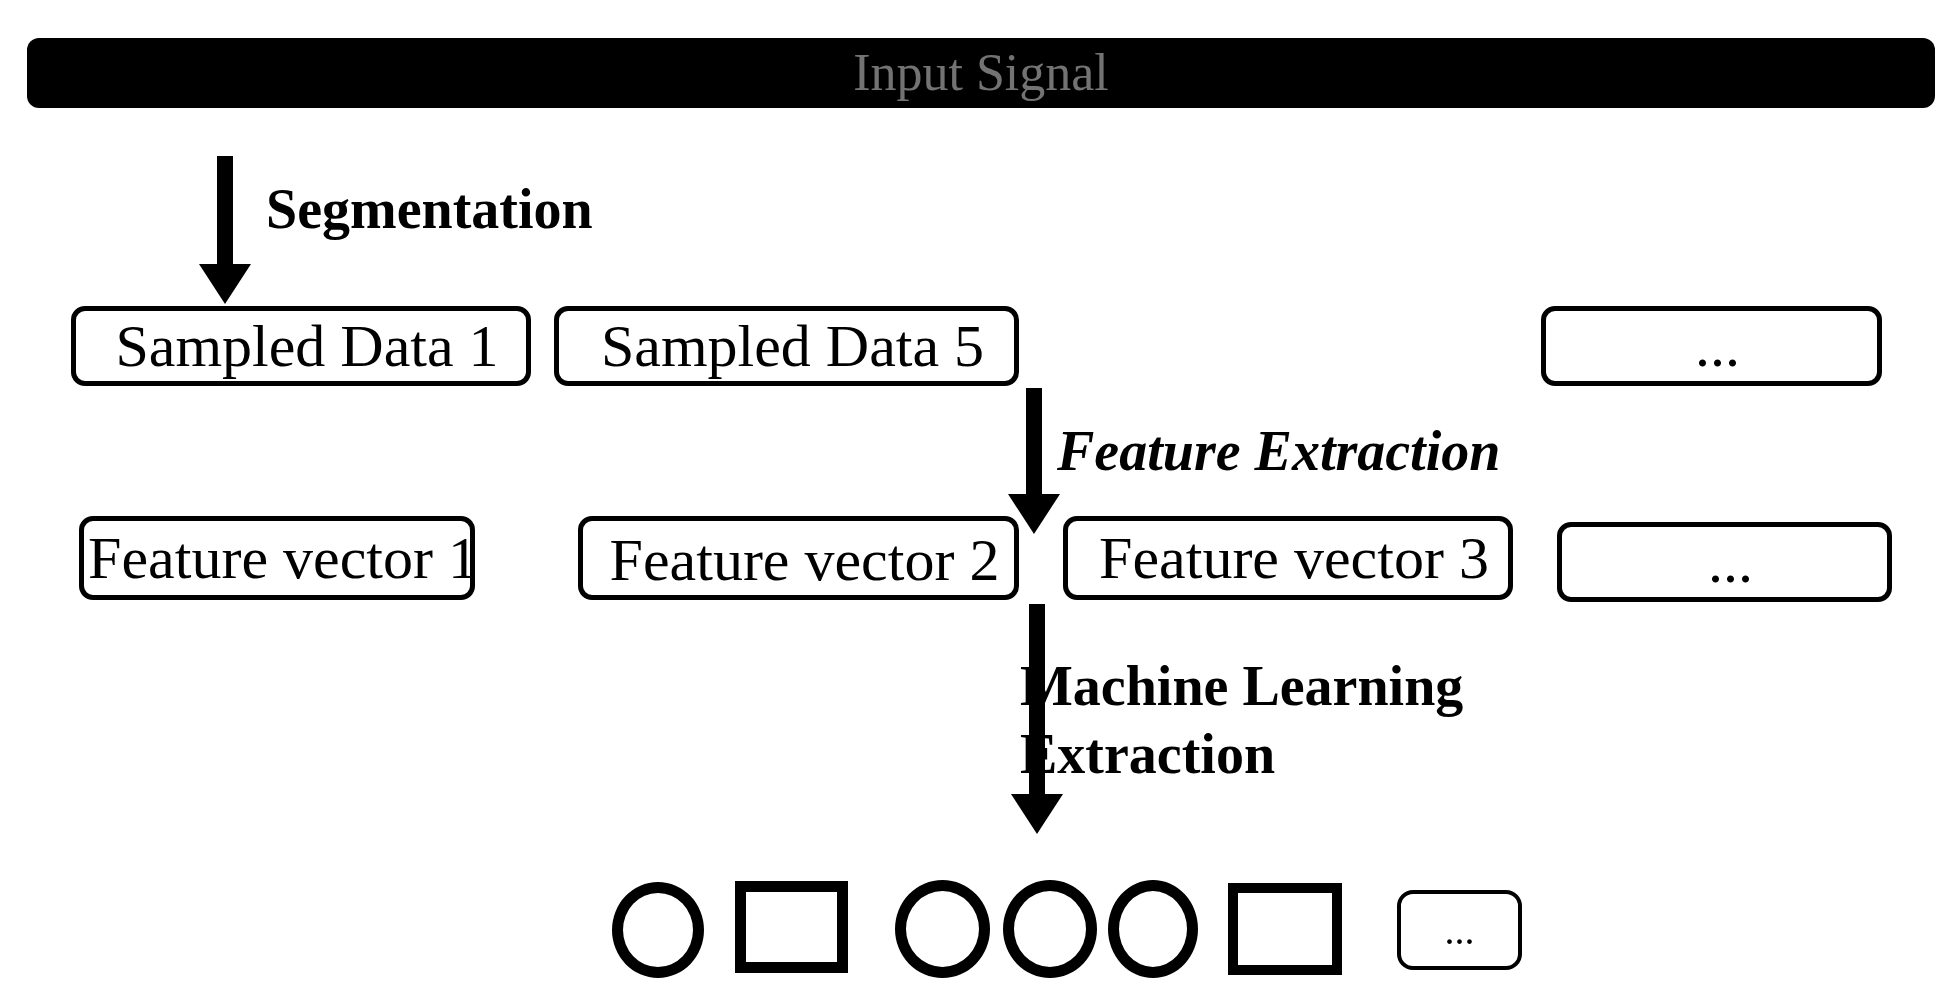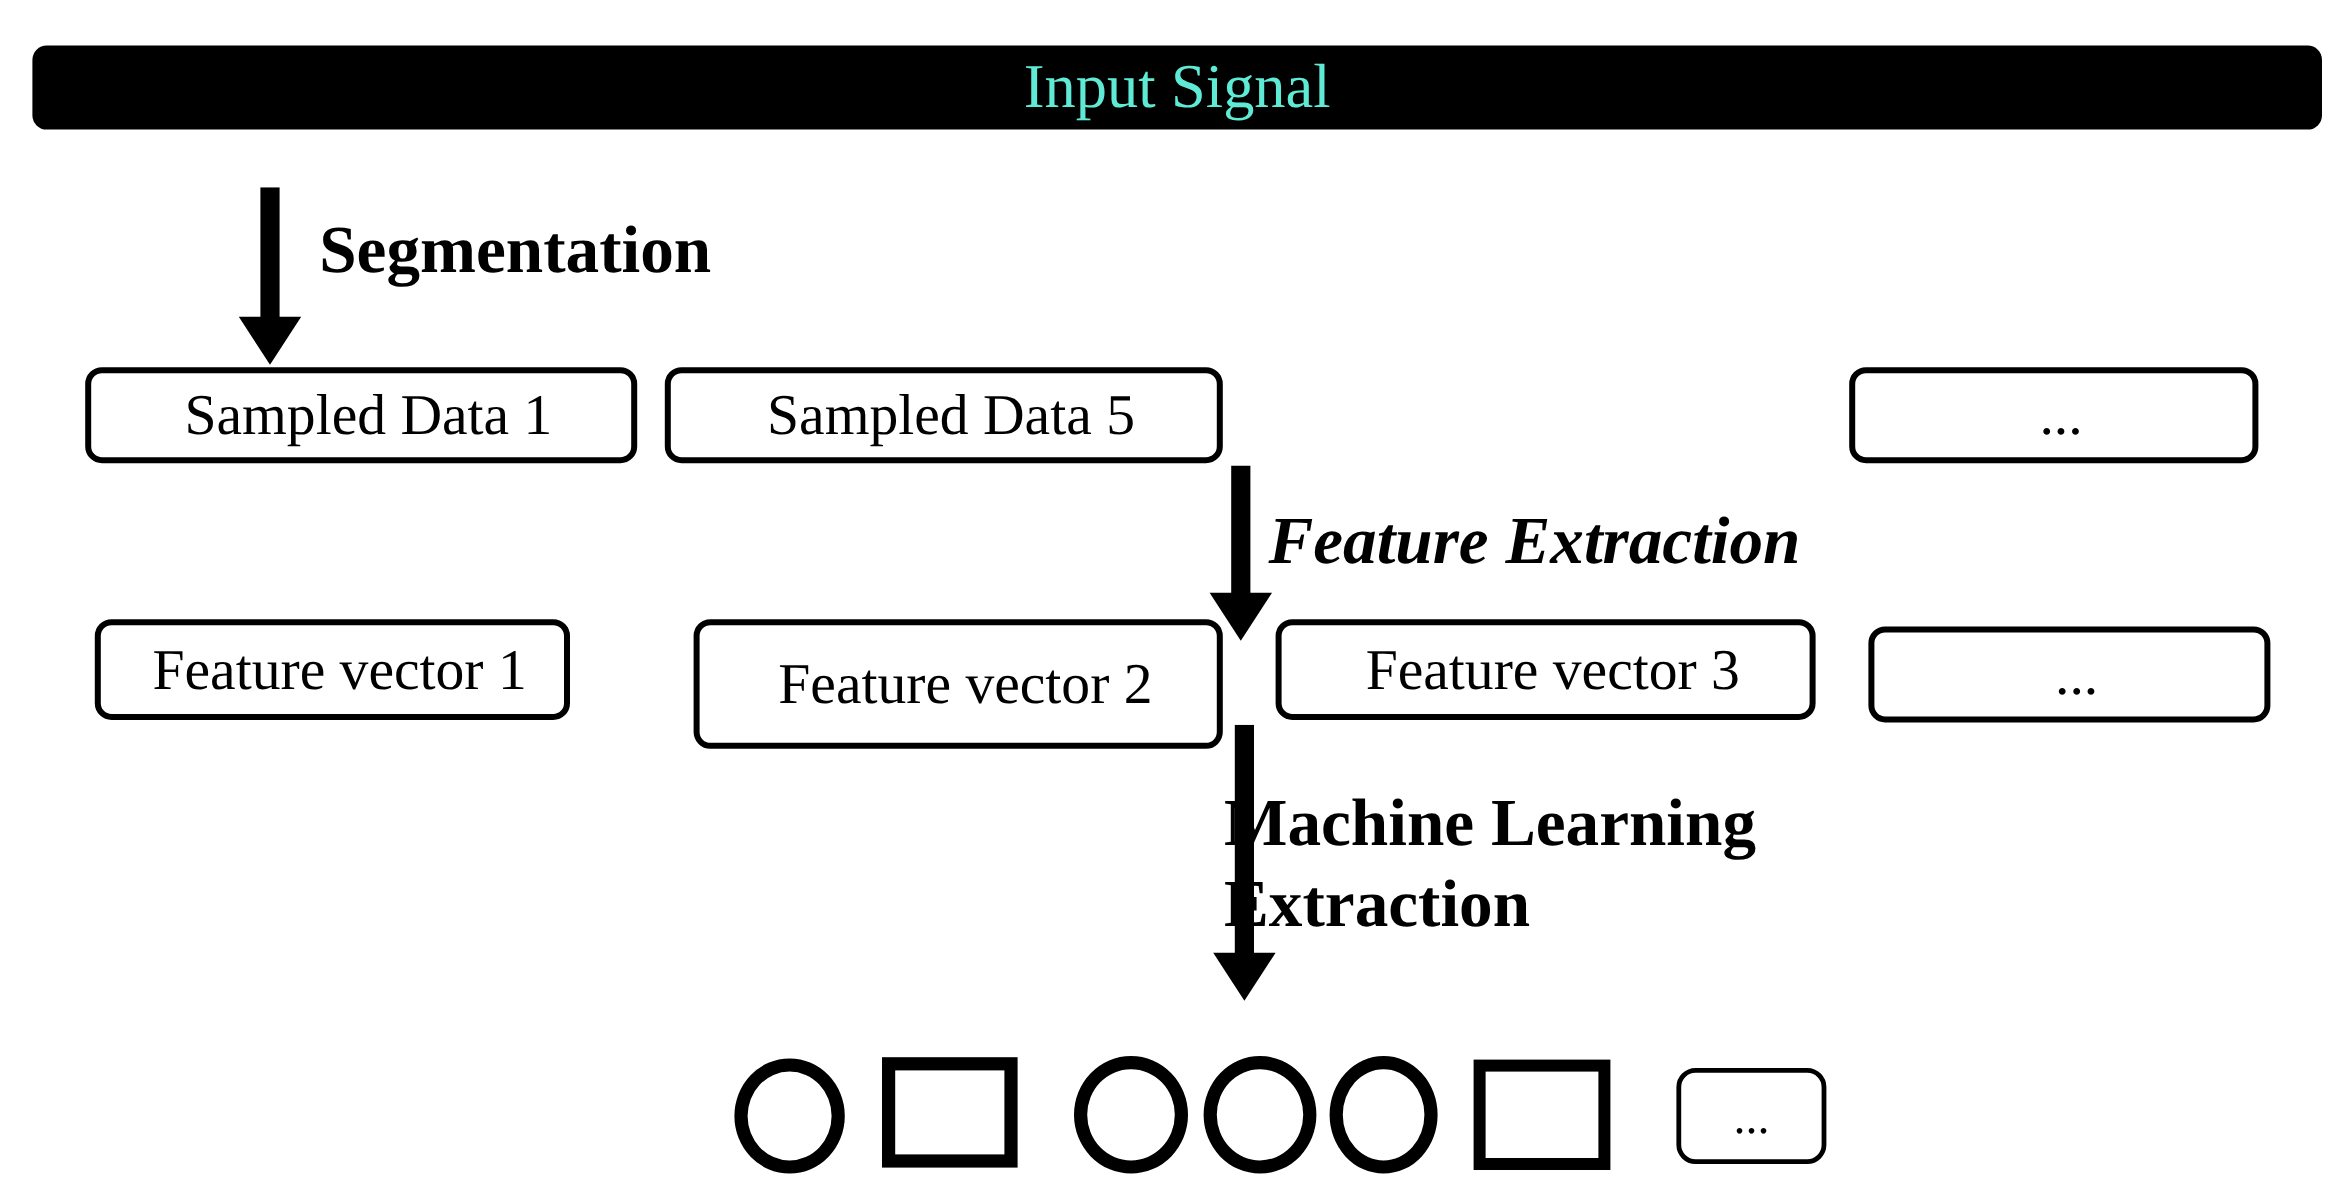--- a/index.html
+++ b/index.html
@@ -22,21 +22,21 @@
     top: 38px;
     width: 1908px;
     height: 70px;
     background: #000000;
     border-radius: 12px;
     display: flex;
     align-items: center;
     justify-content: center;
   }
   .banner-text {
-    color: #5eead4;
+    color: #737373;
     font-size: 52px;
     line-height: 52px;
   }
   .flow-arrow {
     position: absolute;
   }
   .flow-arrow polygon {
     fill: #000000;
     stroke: none;
   }
@@ -49,21 +49,21 @@
   }
   .node-box {
     position: absolute;
     box-sizing: border-box;
     border: 5px solid #000000;
     border-radius: 14px;
     background: #ffffff;
     display: flex;
     align-items: center;
     justify-content: center;
-    font-size: 48px;
+    font-size: 60px;
     white-space: nowrap;
     padding-left: 12px;
   }
   .ml-label {
     position: absolute;
     left: 1020px;
     top: 652px;
     width: 500px;
     text-align: left;
     font-weight: 700;
@@ -124,21 +124,21 @@
   </div>
 
   <svg class="flow-arrow" style="left:1006px; top:388px;" width="56" height="148" viewBox="0 0 56 148">
     <polygon points="20,0 36,0 36,106 54,106 28,146 2,106 20,106"></polygon>
   </svg>
   <div class="step-label" style="left:1057px; top:420px;font-style:italic;">Feature Extraction</div>
 
   <div class="node-box" style="left:79px;  top:516px; width:396px; height:84px;">
     <span>Feature vector 1</span>
   </div>
-  <div class="node-box" style="left:578px; top:516px; width:441px; height:108px;">
+  <div class="node-box" style="left:578px; top:516px; width:441px; height:84px;align-items:flex-end;">
     <span>Feature vector 2</span>
   </div>
   <div class="node-box" style="left:1063px; top:516px; width:450px; height:84px;">
     <span>Feature vector 3</span>
   </div>
   <div class="node-box" style="left:1557px; top:522px; width:335px; height:80px;">
     <span>...</span>
   </div>
 
   <svg class="flow-arrow" style="left:1009px; top:604px;" width="56" height="232" viewBox="0 0 56 232">

